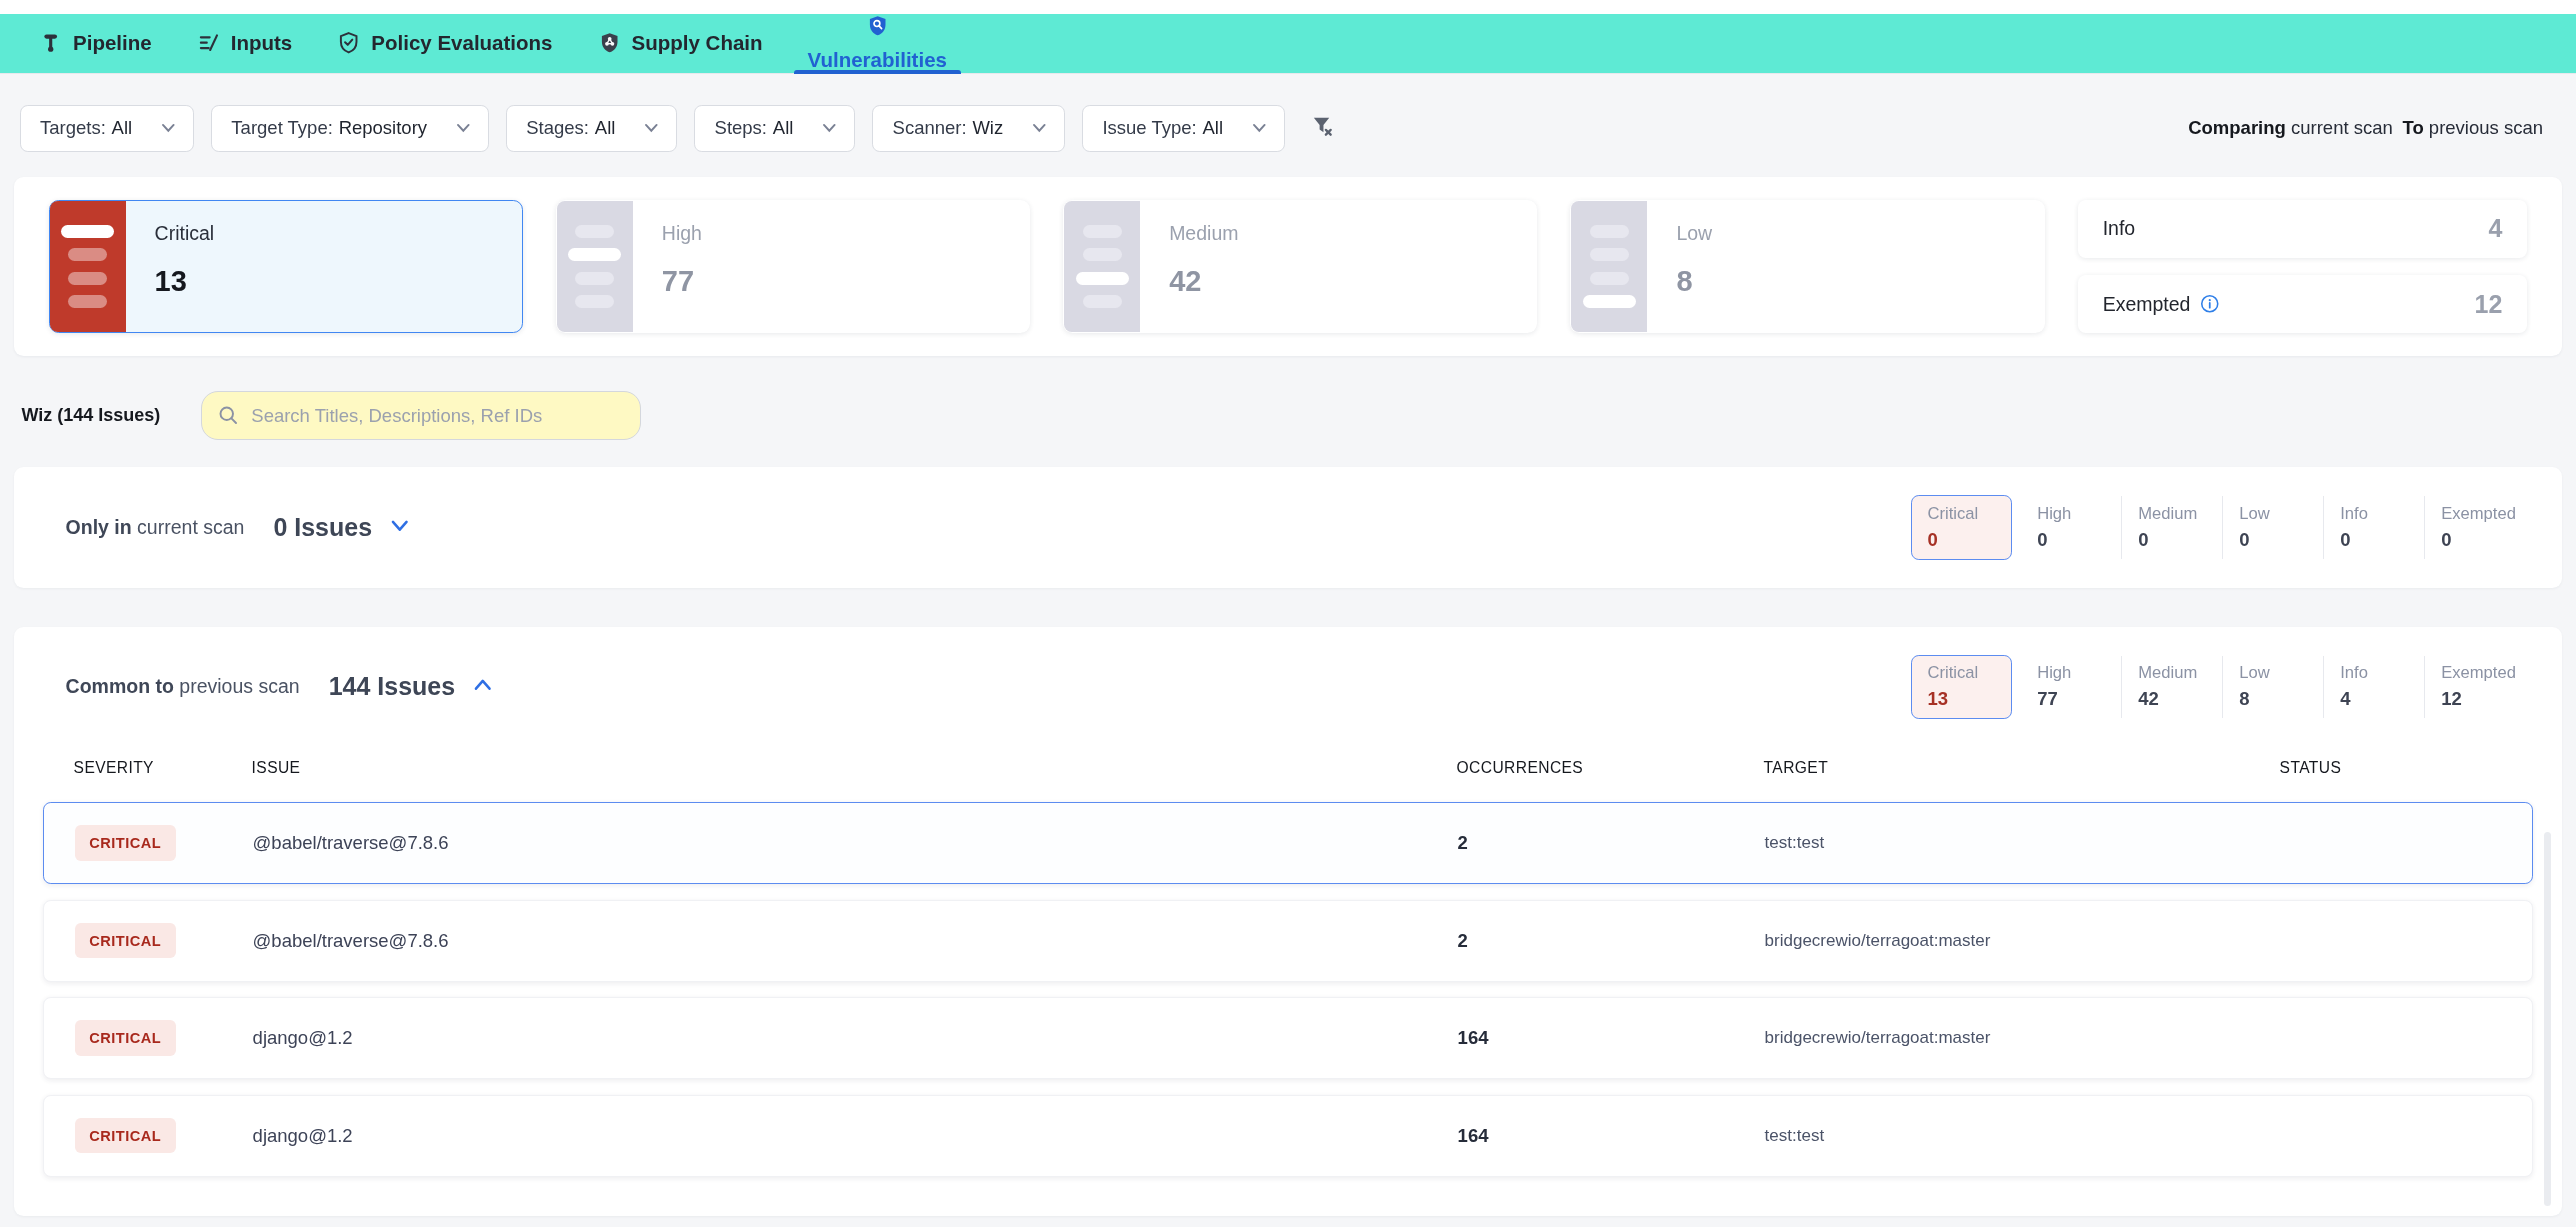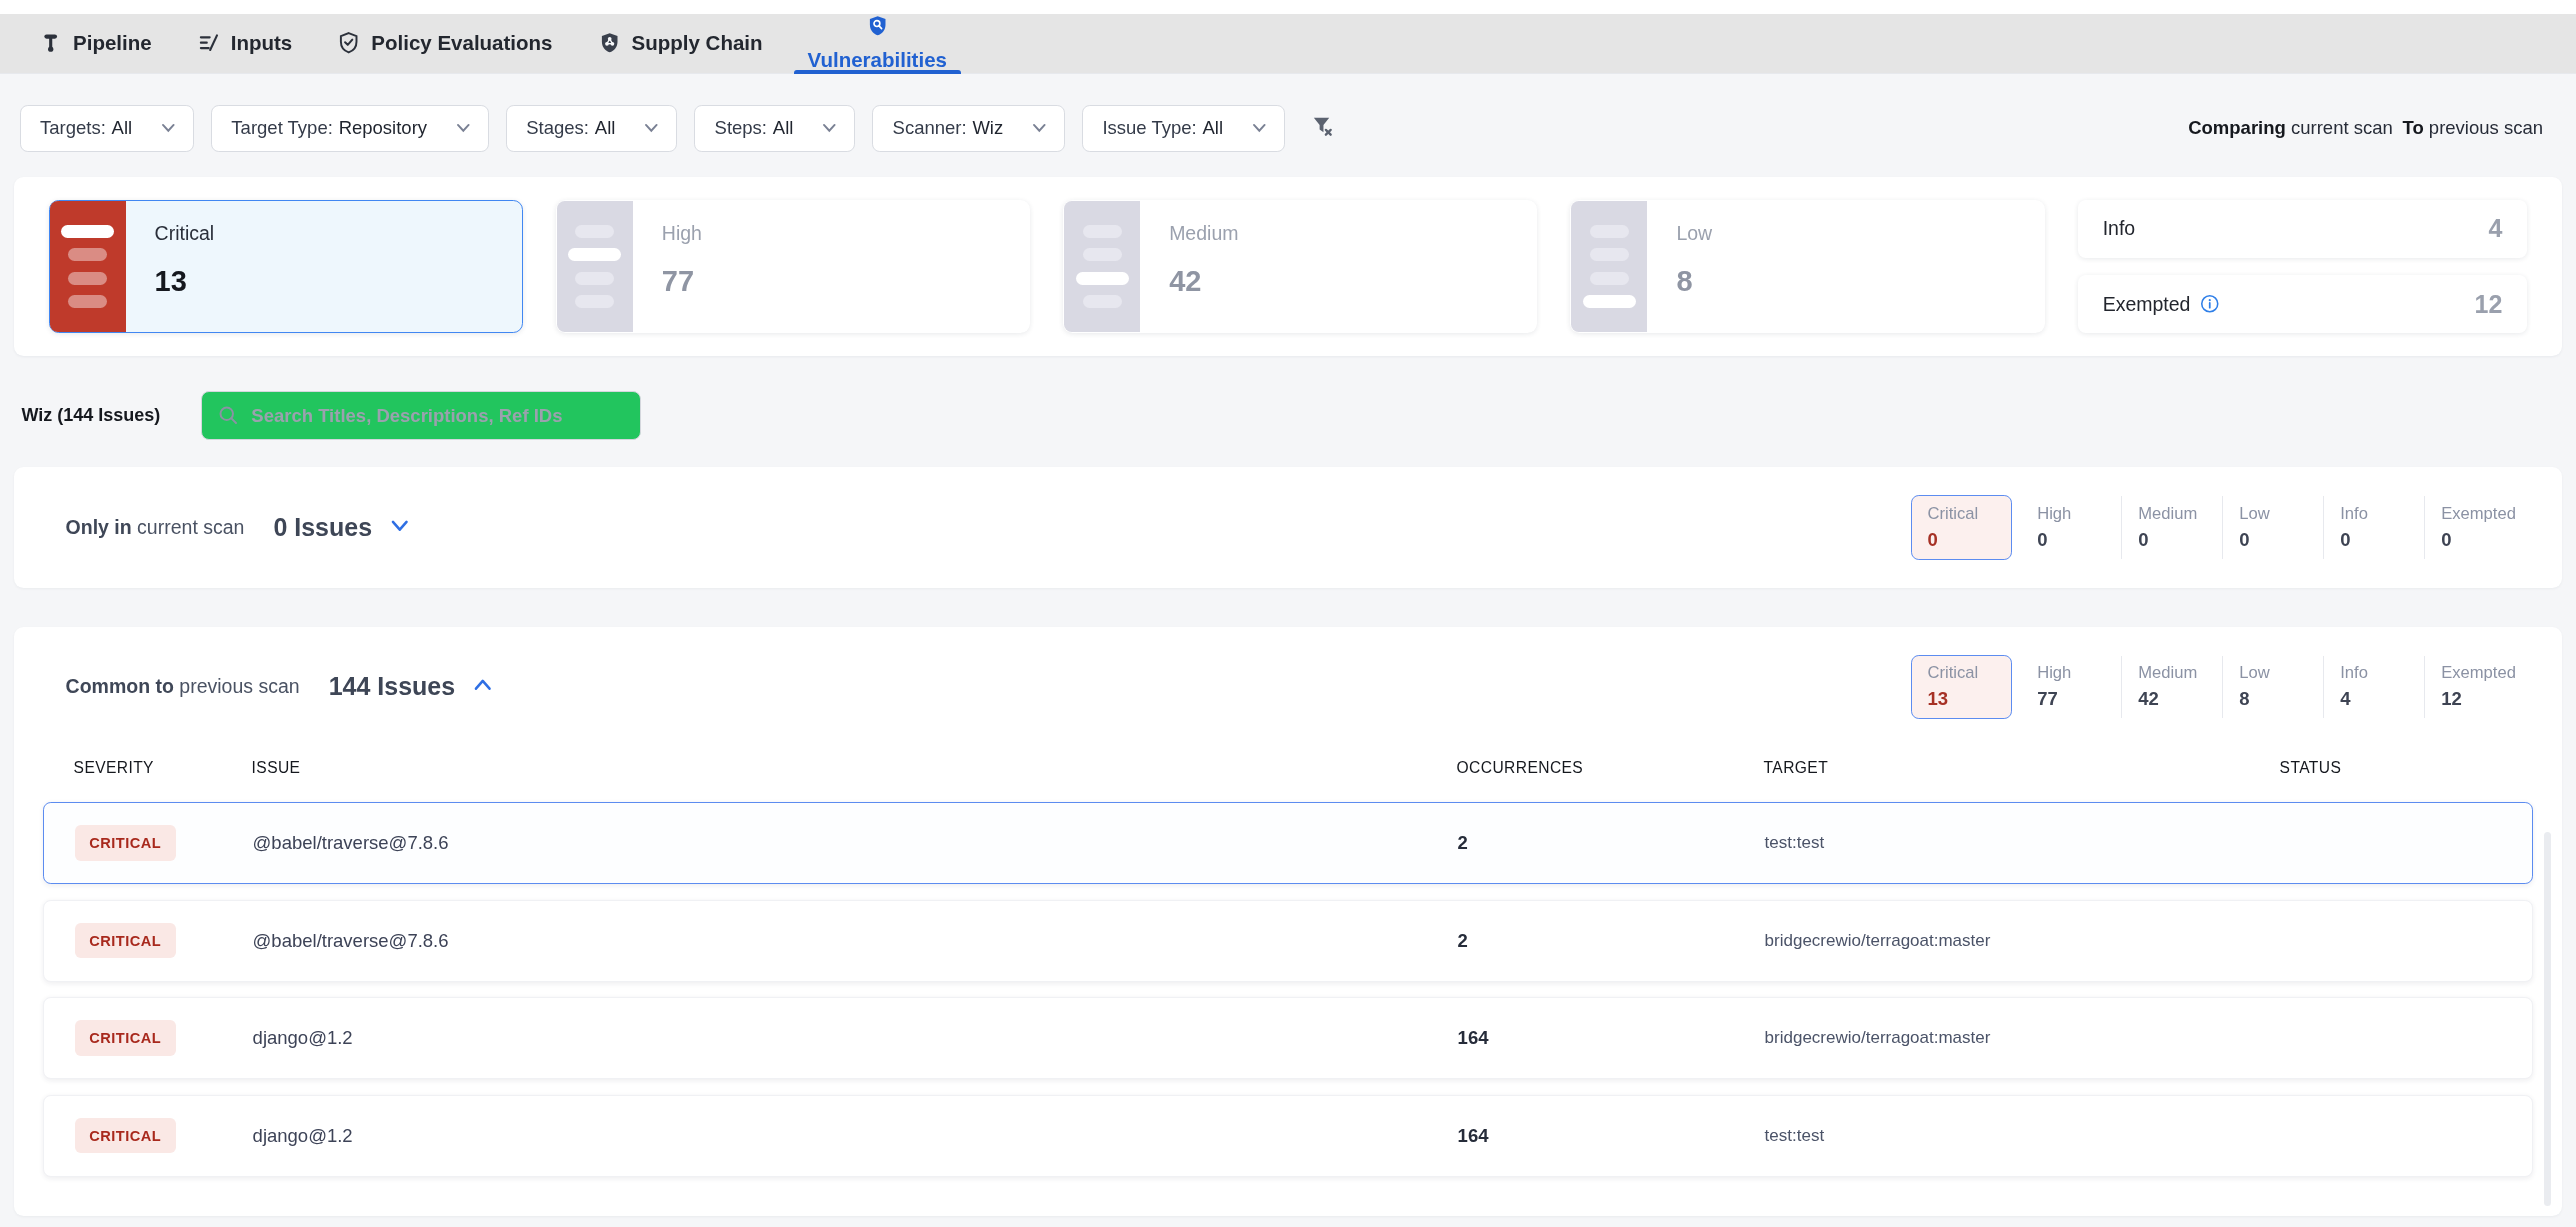--- a/index.html
+++ b/index.html
@@ -6,21 +6,21 @@
   html,body { margin:0; padding:0; }
   body {
     width:2576px; height:1228px; overflow:hidden;
     background:#f5f6f8;
     font-family:"Liberation Sans", sans-serif;
     color:#2a2f3a;
   }
   
   .topbar { background:#ffffff; padding-top:13.6px; }
   .tabs {
-    height:60px; background:#e5e5e5; border-bottom:1.9px solid #e7e9ed;
+    height:60px; background:#5eead4; border-bottom:1.9px solid #e7e9ed;
     display:flex; align-items:stretch; padding-left:39px; gap:45px;
   }
   .tab {
     display:flex; align-items:center; gap:10.7px;
     font-size:20.5px; font-weight:bold; color:#23272f;
     position:relative; cursor:pointer; white-space:nowrap;
   }
   .tab.active { color:#2161d1;flex-direction:column; }
   .tab.active::after {
     content:""; position:absolute; left:-13.6px; right:-13.6px; bottom:-1.9px;
@@ -70,22 +70,22 @@
     flex:1; background:#ffffff; border-radius:7.8px; box-shadow:0 1px 5.8px rgba(25,35,60,.10);
     display:flex; align-items:center; padding:0 25px; gap:9.7px;
     font-size:19.5px; color:#23262e; cursor:pointer;
   }
   .side-value { margin-left:auto; font-size:25px; font-weight:bold; color:#9aa0ad; }
   
   .scanner-row { display:flex; align-items:center; gap:41px; margin:35px 0 0 21.4px; }
   .scanner-title { font-size:18px; font-weight:bold; color:#15181e; }
   .search-box { position:relative; width:440px; }
   .search-box input {
-    width:100%; height:49px; border:1.5px solid #d4d7dd; border-radius:8px;
-    padding:0 15.6px 0 49px; font-size:18.5px; color:#333; background:#22c55e; outline:none;font-weight:bold;
+    width:100%; height:49px; border:1.5px solid #d4d7dd; border-radius:17px;
+    padding:0 15.6px 0 49px; font-size:18.5px; color:#333; background:#fef9c3; outline:none;
   }
   .search-box input::placeholder { color:#9ba1ae; }
   .search-box svg { position:absolute; left:15.6px; top:12.7px; }
   
   .section {
     margin:27px 13.6px 0; background:#ffffff; border-radius:9.7px;
     box-shadow:0 1px 2.9px rgba(20,30,60,.05); padding:27px 29px;
   }
   .section.common { margin-top:39px; position:relative; padding-bottom:39px; }
   .section-head { display:flex; align-items:center; }

